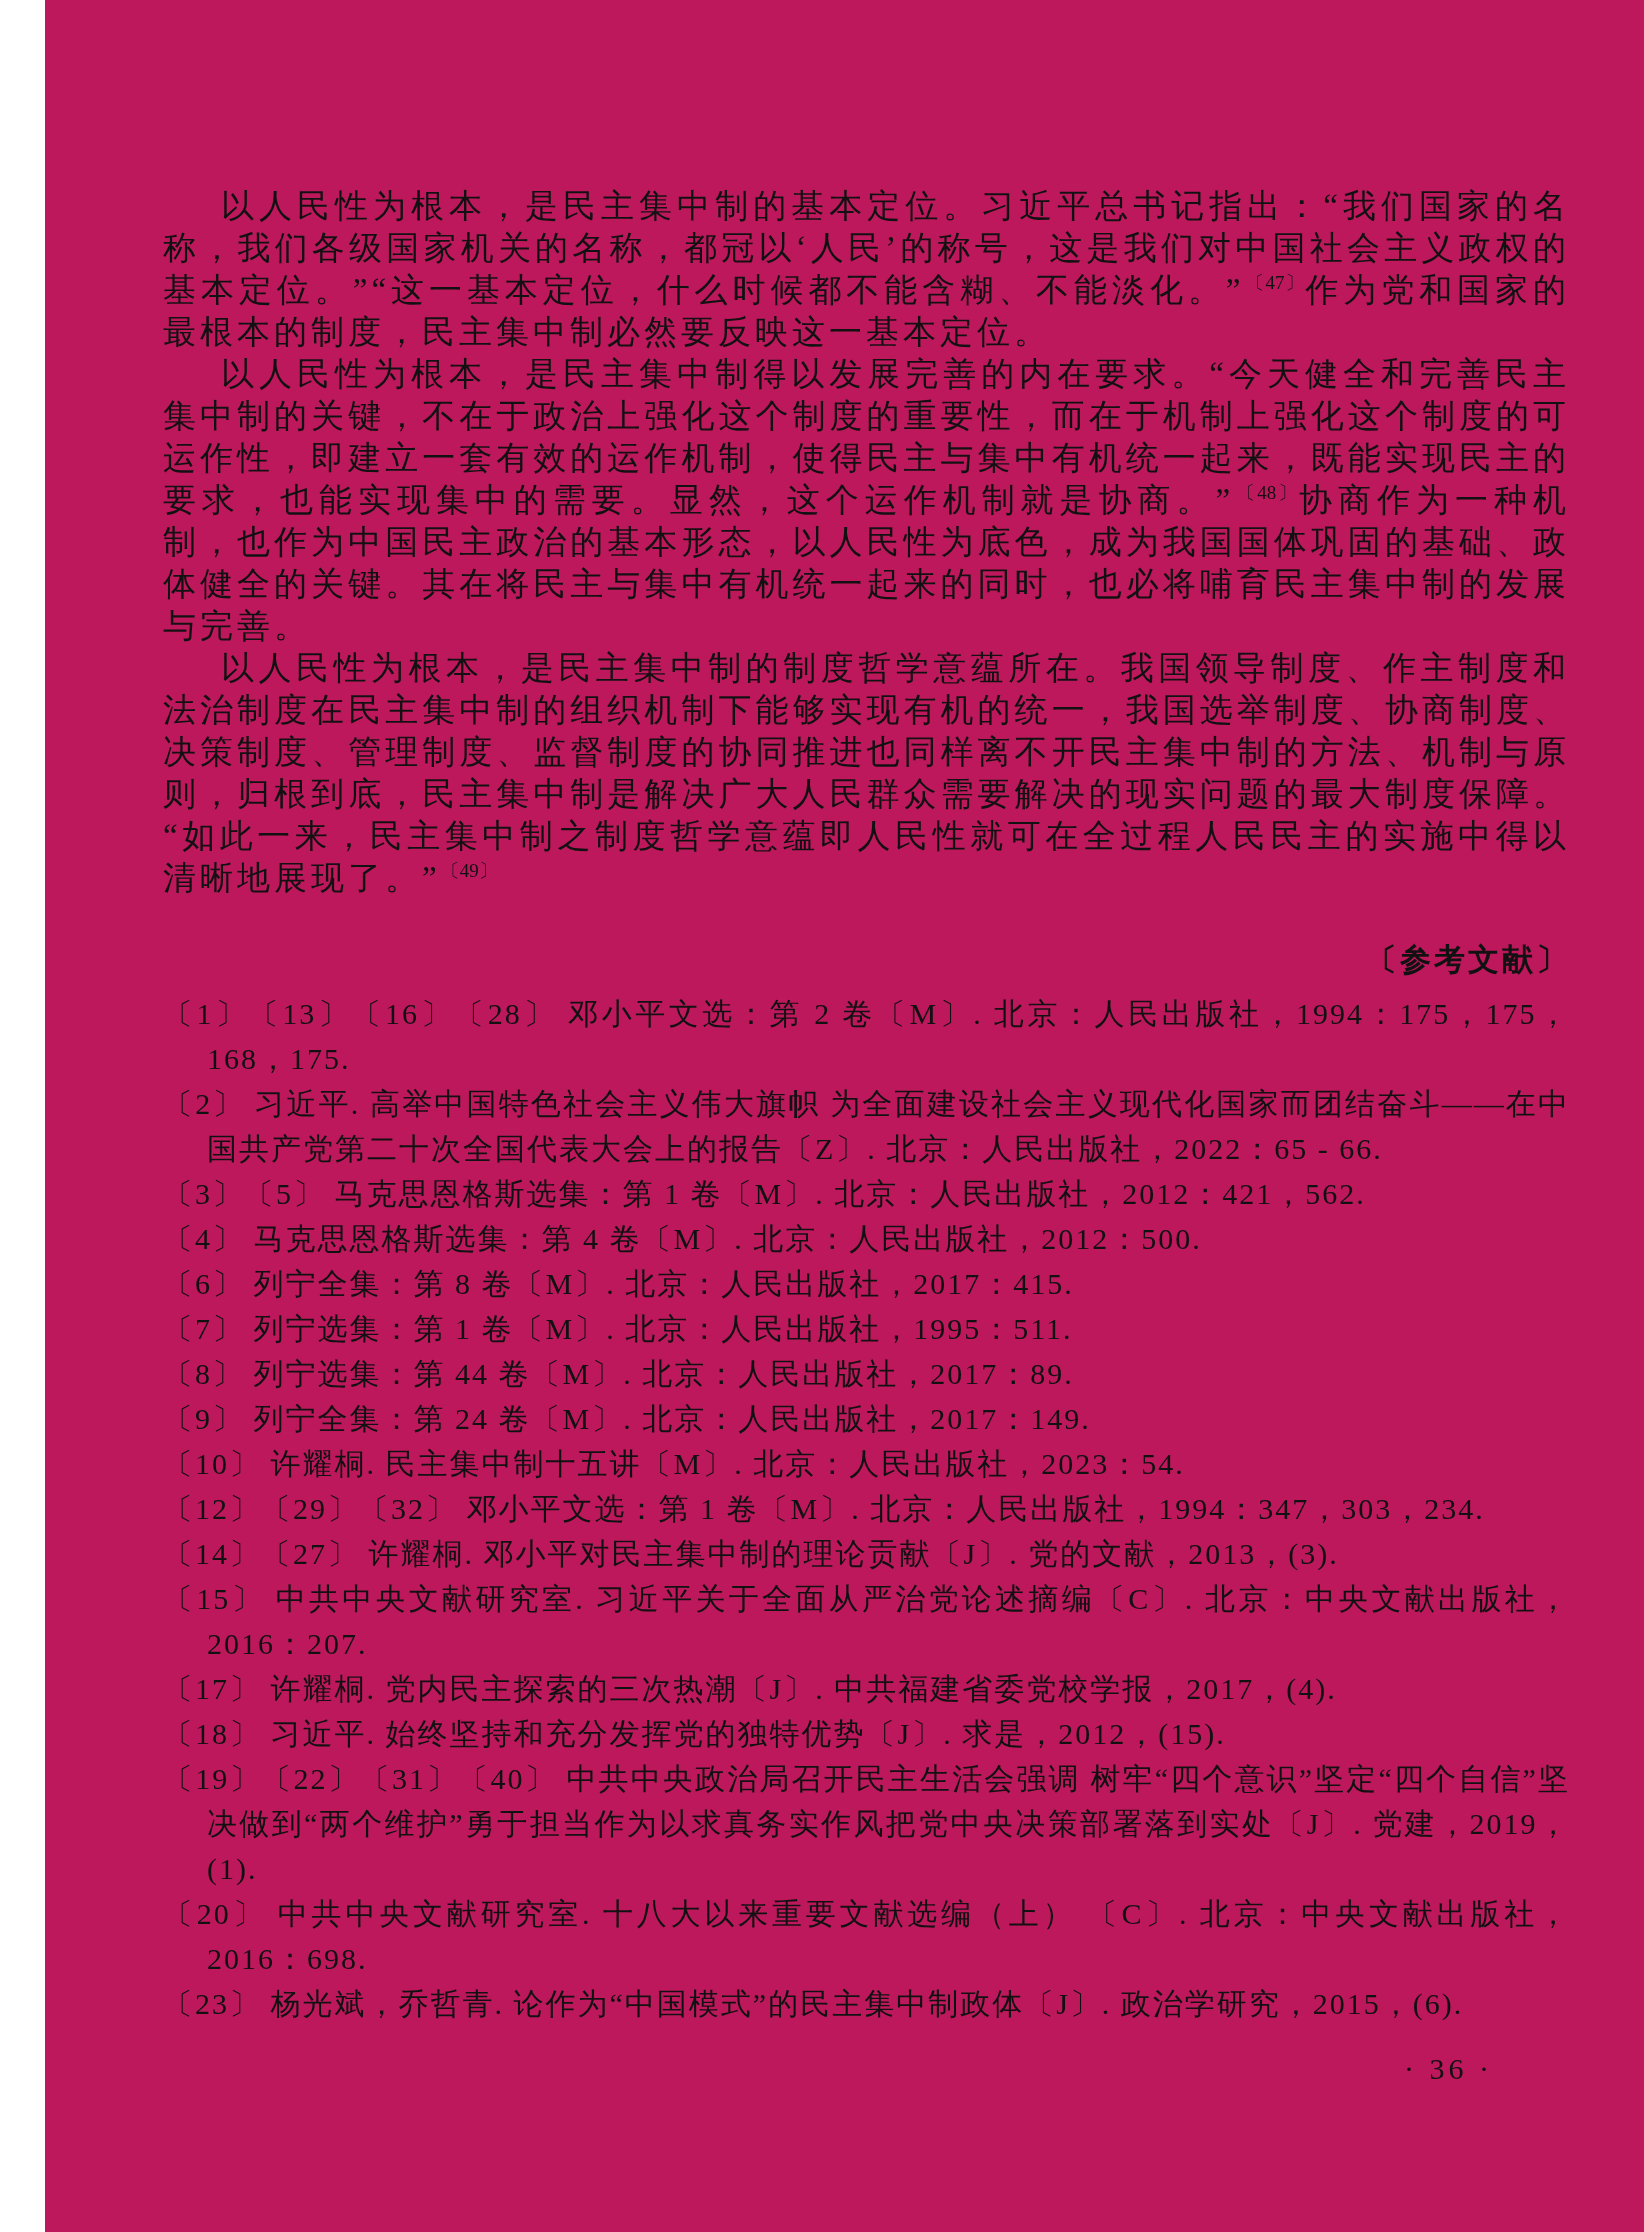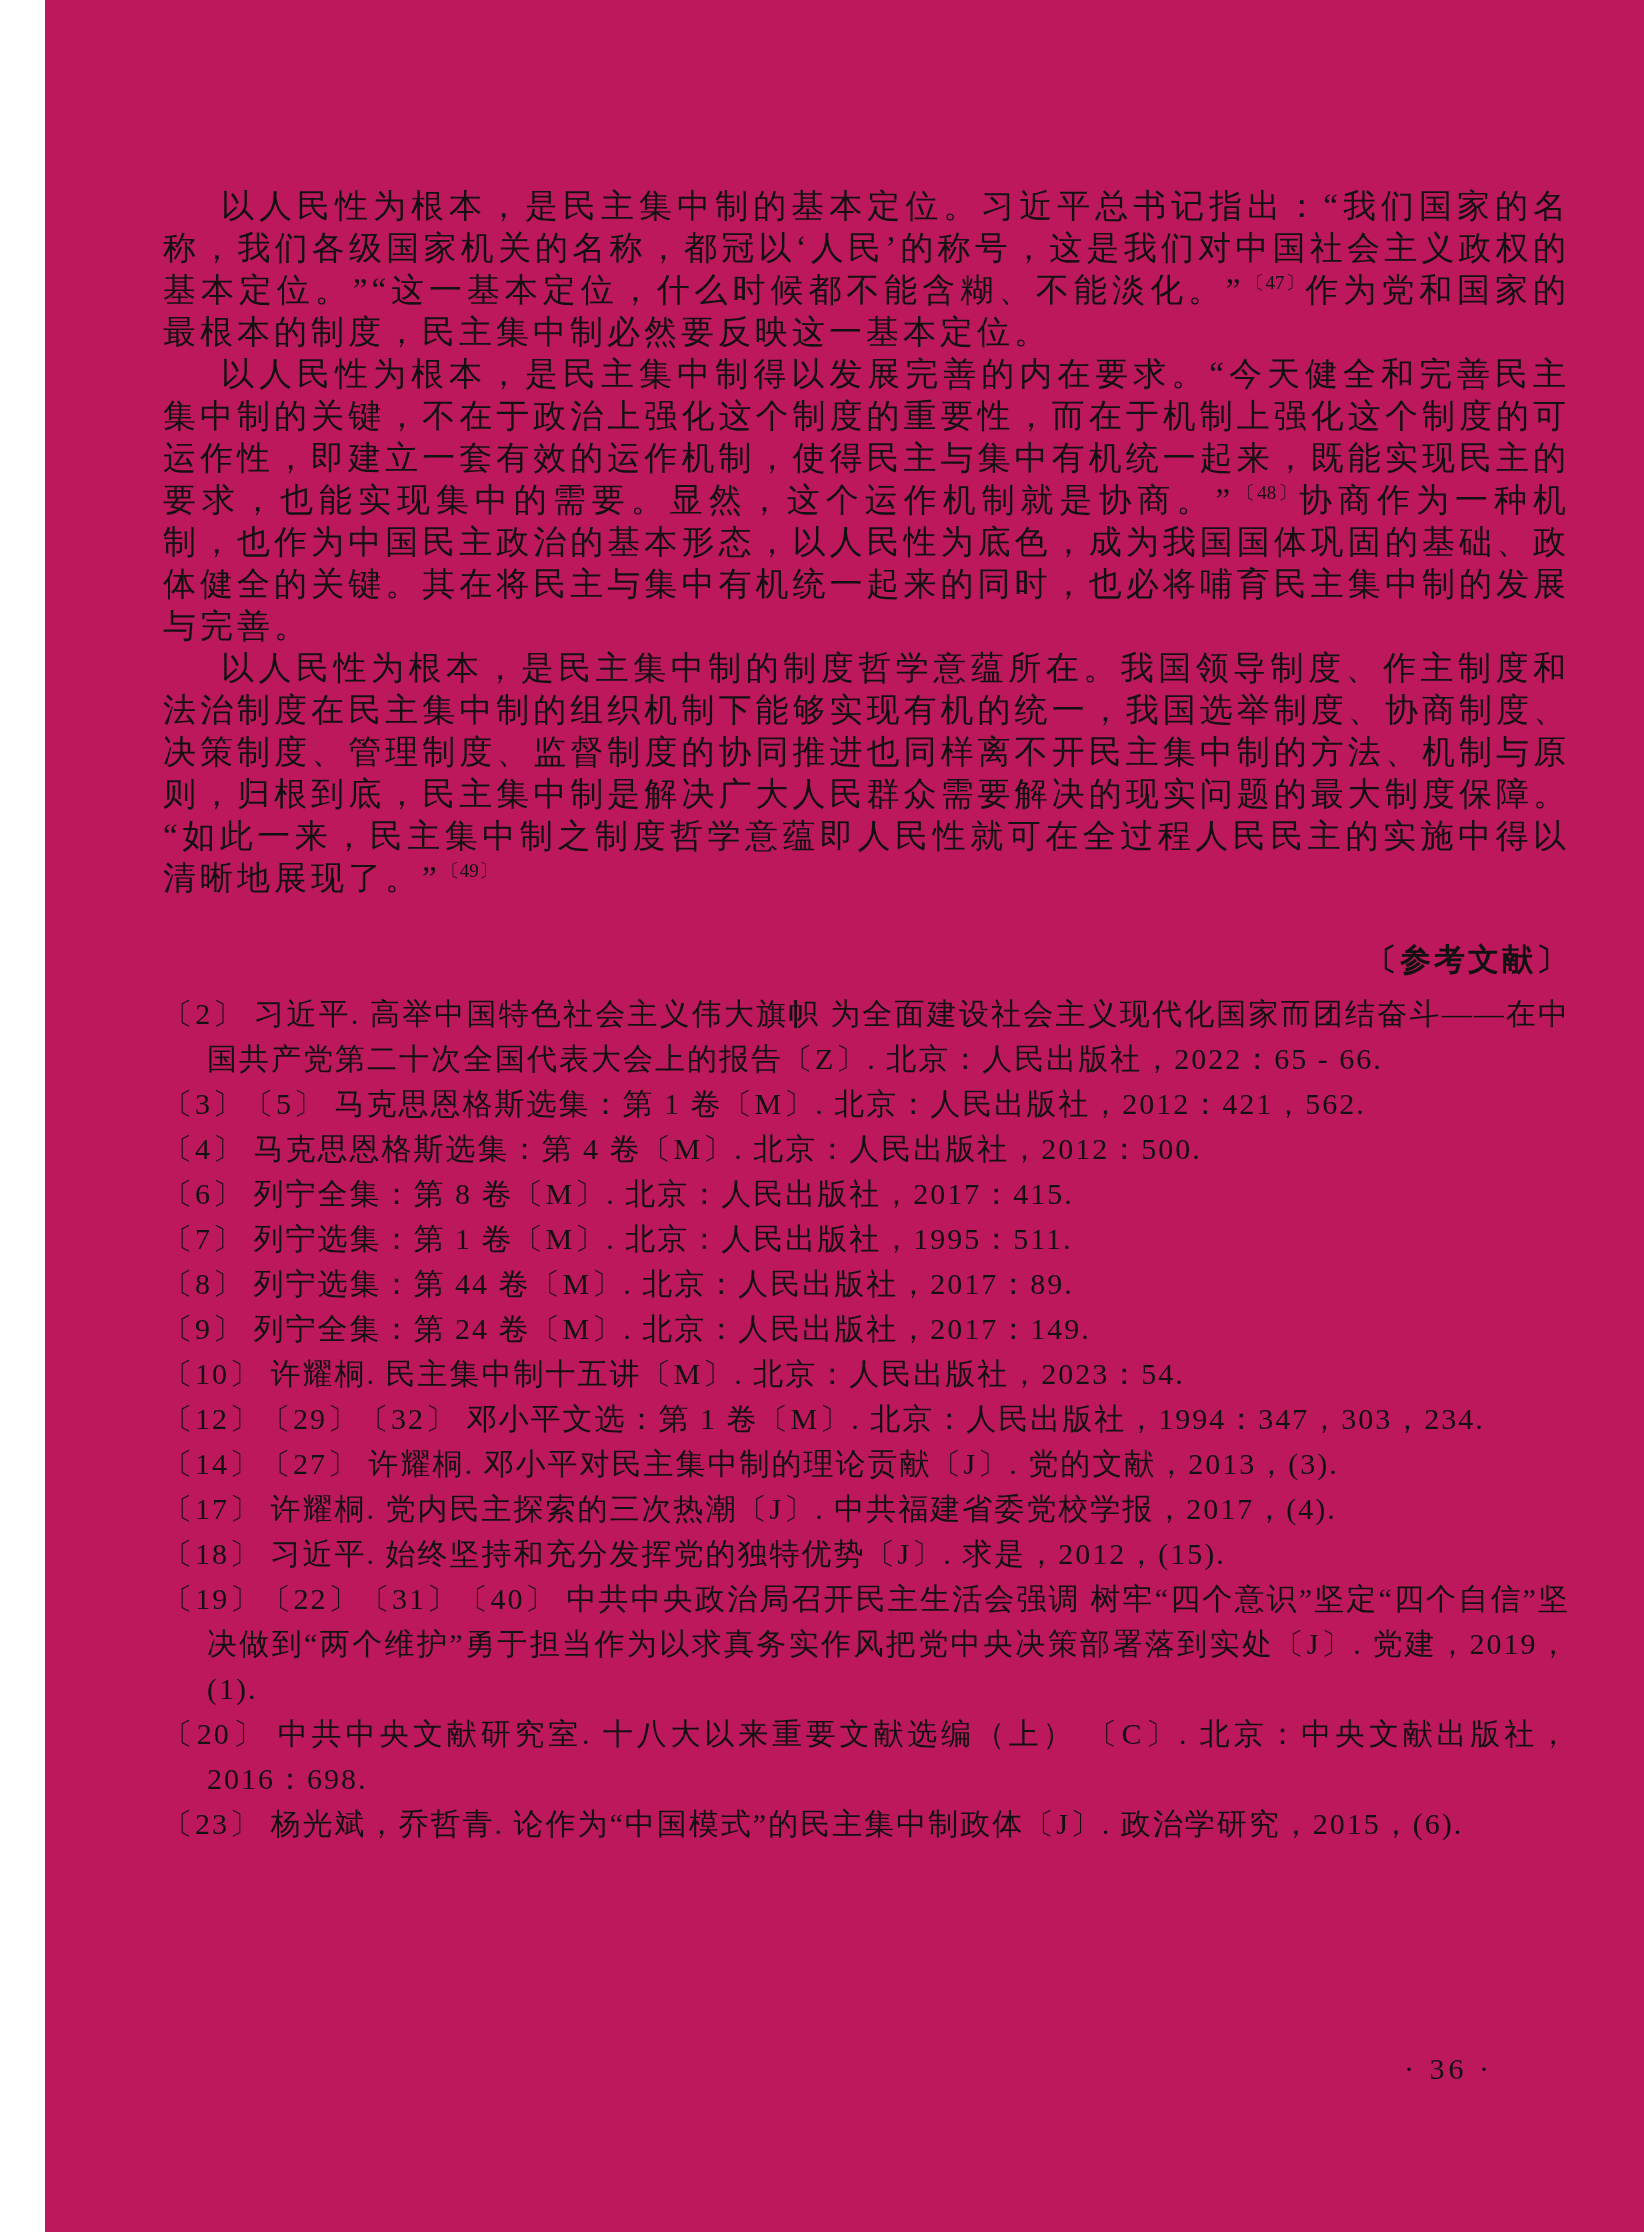--- a/index.html
+++ b/index.html
@@ -67,30 +67,32 @@
 
 <div class="page">
   <div class="content">
     <div id="paragraphs">
         <p class="para">以人民性为根本，是民主集中制的基本定位。习近平总书记指出：“我们国家的名称，我们各级国家机关的名称，都冠以‘人民’的称号，这是我们对中国社会主义政权的基本定位。”“这一基本定位，什么时候都不能含糊、不能淡化。”<sup class="cite">〔47〕</sup>作为党和国家的最根本的制度，民主集中制必然要反映这一基本定位。</p>
         <p class="para">以人民性为根本，是民主集中制得以发展完善的内在要求。“今天健全和完善民主集中制的关键，不在于政治上强化这个制度的重要性，而在于机制上强化这个制度的可运作性，即建立一套有效的运作机制，使得民主与集中有机统一起来，既能实现民主的要求，也能实现集中的需要。显然，这个运作机制就是协商。”<sup class="cite">〔48〕</sup>协商作为一种机制，也作为中国民主政治的基本形态，以人民性为底色，成为我国国体巩固的基础、政体健全的关键。其在将民主与集中有机统一起来的同时，也必将哺育民主集中制的发展与完善。</p>
         <p class="para">以人民性为根本，是民主集中制的制度哲学意蕴所在。我国领导制度、作主制度和法治制度在民主集中制的组织机制下能够实现有机的统一，我国选举制度、协商制度、决策制度、管理制度、监督制度的协同推进也同样离不开民主集中制的方法、机制与原则，归根到底，民主集中制是解决广大人民群众需要解决的现实问题的最大制度保障。“如此一来，民主集中制之制度哲学意蕴即人民性就可在全过程人民民主的实施中得以清晰地展现了。”<sup class="cite">〔49〕</sup></p>
       </div>
     <div class="refs-heading">〔参考文献〕</div>
     <div id="references">
+        <div class="ref-item">〔1〕〔13〕〔16〕〔28〕 邓小平文选：第 2 卷〔M〕. 北京：人民出版社，1994：175，175，168，175.</div>
         <div class="ref-item">〔2〕 习近平. 高举中国特色社会主义伟大旗帜 为全面建设社会主义现代化国家而团结奋斗——在中国共产党第二十次全国代表大会上的报告〔Z〕. 北京：人民出版社，2022：65 - 66.</div>
         <div class="ref-item">〔3〕〔5〕 马克思恩格斯选集：第 1 卷〔M〕. 北京：人民出版社，2012：421，562.</div>
         <div class="ref-item">〔4〕 马克思恩格斯选集：第 4 卷〔M〕. 北京：人民出版社，2012：500.</div>
         <div class="ref-item">〔6〕 列宁全集：第 8 卷〔M〕. 北京：人民出版社，2017：415.</div>
         <div class="ref-item">〔7〕 列宁选集：第 1 卷〔M〕. 北京：人民出版社，1995：511.</div>
         <div class="ref-item">〔8〕 列宁选集：第 44 卷〔M〕. 北京：人民出版社，2017：89.</div>
         <div class="ref-item">〔9〕 列宁全集：第 24 卷〔M〕. 北京：人民出版社，2017：149.</div>
         <div class="ref-item">〔10〕 许耀桐. 民主集中制十五讲〔M〕. 北京：人民出版社，2023：54.</div>
         <div class="ref-item">〔12〕〔29〕〔32〕 邓小平文选：第 1 卷〔M〕. 北京：人民出版社，1994：347，303，234.</div>
         <div class="ref-item">〔14〕〔27〕 许耀桐. 邓小平对民主集中制的理论贡献〔J〕. 党的文献，2013，(3).</div>
+        <div class="ref-item">〔15〕 中共中央文献研究室. 习近平关于全面从严治党论述摘编〔C〕. 北京：中央文献出版社，2016：207.</div>
         <div class="ref-item">〔17〕 许耀桐. 党内民主探索的三次热潮〔J〕. 中共福建省委党校学报，2017，(4).</div>
         <div class="ref-item">〔18〕 习近平. 始终坚持和充分发挥党的独特优势〔J〕. 求是，2012，(15).</div>
         <div class="ref-item">〔19〕〔22〕〔31〕〔40〕 中共中央政治局召开民主生活会强调 树牢“四个意识”坚定“四个自信”坚决做到“两个维护”勇于担当作为以求真务实作风把党中央决策部署落到实处〔J〕. 党建，2019，(1).</div>
         <div class="ref-item">〔20〕 中共中央文献研究室. 十八大以来重要文献选编（上） 〔C〕. 北京：中央文献出版社，2016：698.</div>
         <div class="ref-item">〔23〕 杨光斌，乔哲青. 论作为“中国模式”的民主集中制政体〔J〕. 政治学研究，2015，(6).</div>
       </div>
   </div>
   <div class="page-number">· 36 ·</div>
 </div>
 

